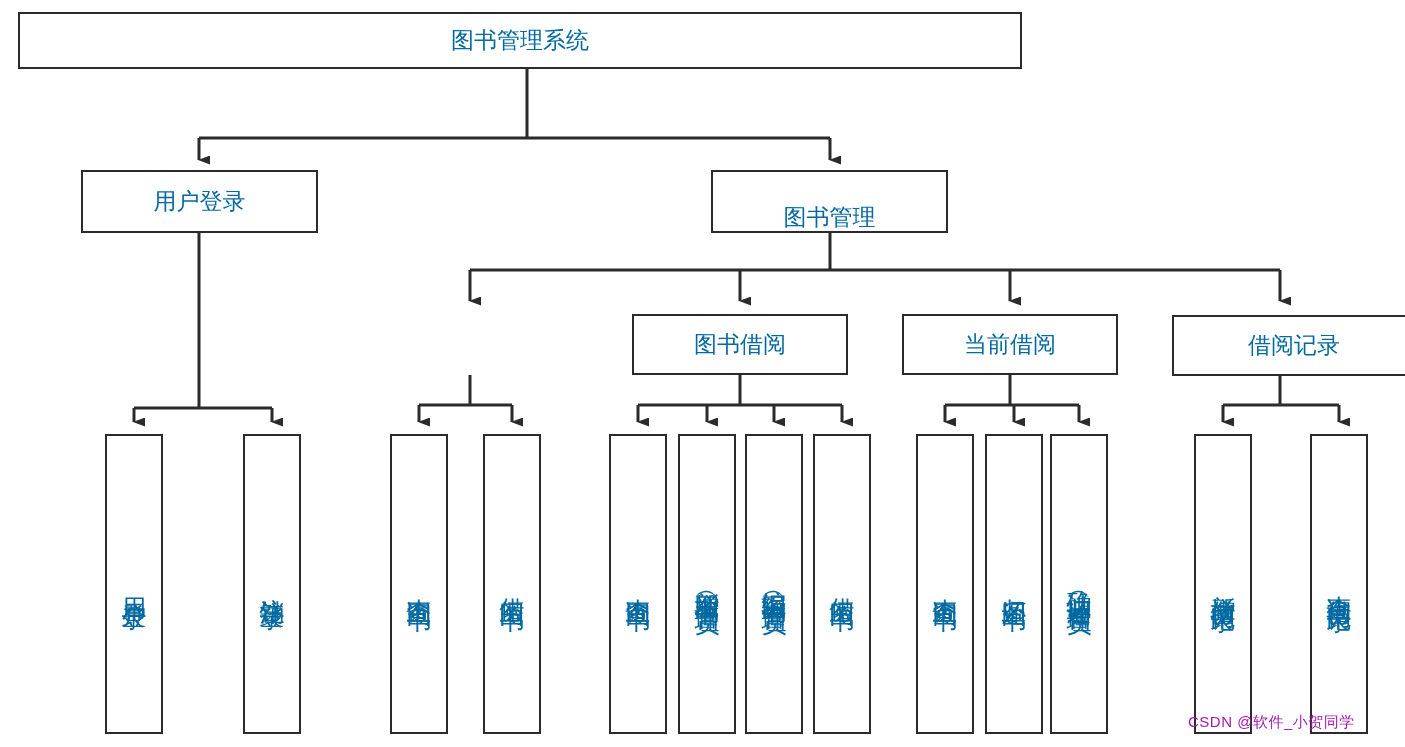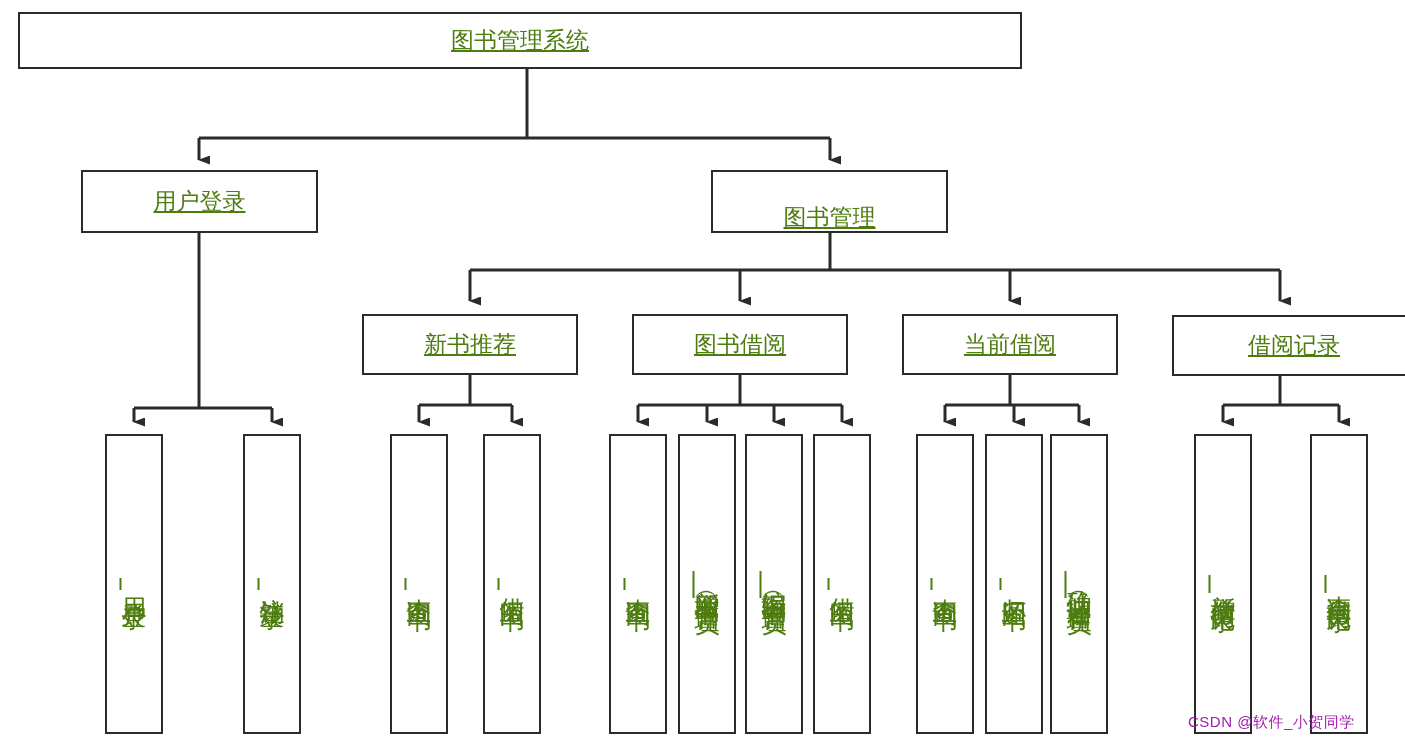--- a/index.html
+++ b/index.html
@@ -26,22 +26,21 @@
     pointer-events: none;
   }
   .node {
     position: absolute;
     box-sizing: border-box;
     border: 2px solid #2b2b2b;
     background: #ffffff;
     display: flex;
     align-items: center;
     justify-content: center;
-    color: #4d7c0f;
-    text-decoration: underline;
+    color: #0369a1;
   }
   .node .label {
     text-align: center;
     line-height: 1.18;
     white-space: pre-line;
   }
   .node.horiz .label {
     font-size: 23px;
   }
   .node.root .label {
@@ -126,23 +125,20 @@
     <span class="label">图书管理系统</span>
   </div>
 
   <div class="node horiz" style="left:81px; top:170px; width:237px; height:63px;">
     <span class="label">用户登录</span>
   </div>
   <div class="node horiz" style="left:711px; top:170px; width:237px; height:63px;align-items:flex-end;">
     <span class="label">图书管理</span>
   </div>
 
-  <div class="node horiz" style="left:362px; top:314px; width:216px; height:61px;">
-    <span class="label">新书推荐</span>
-  </div>
   <div class="node horiz" style="left:632px; top:314px; width:216px; height:61px;">
     <span class="label">图书借阅</span>
   </div>
   <div class="node horiz" style="left:902px; top:314px; width:216px; height:61px;">
     <span class="label">当前借阅</span>
   </div>
   <div class="node horiz" style="left:1172px; top:315px; width:244px; height:61px;">
     <span class="label">借阅记录</span>
   </div>
 

